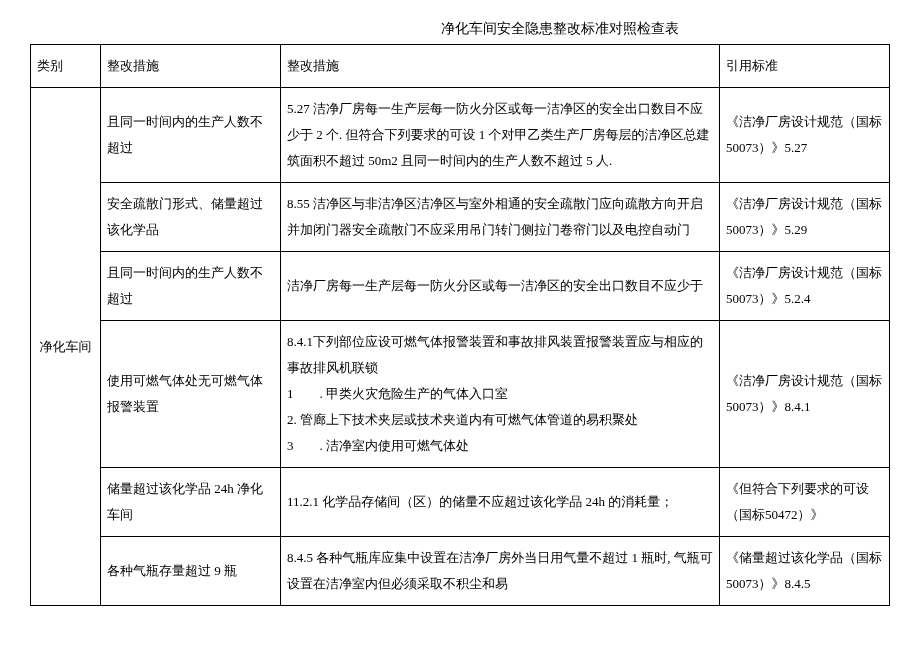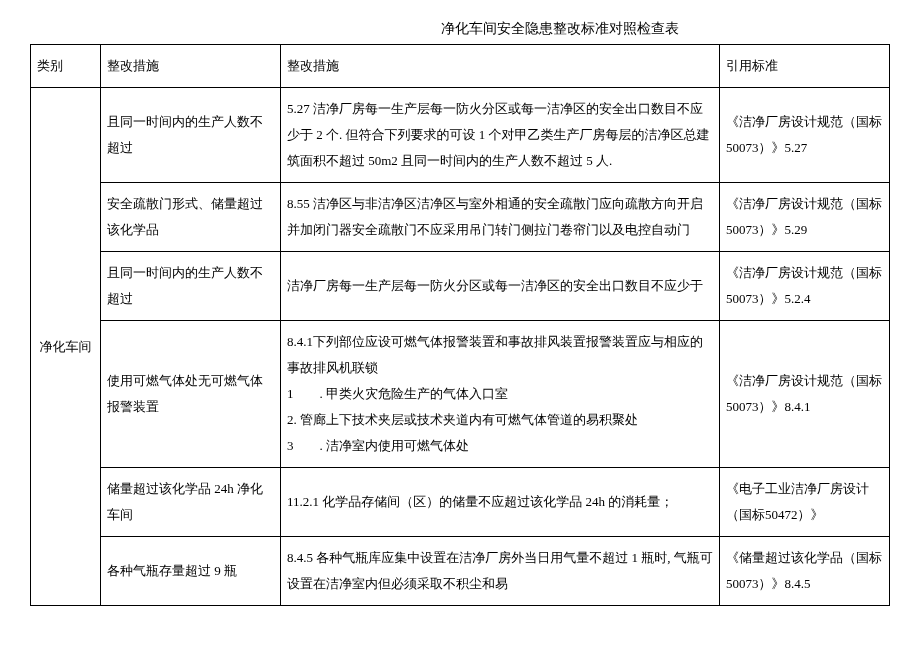--- a/index.html
+++ b/index.html
@@ -84,21 +84,21 @@
       <td>《洁净厂房设计规范（国标50073）》5.2.4</td>
     </tr>
     <tr>
       <td>使用可燃气体处无可燃气体报警装置</td>
       <td>8.4.1下列部位应设可燃气体报警装置和事故排风装置报警装置应与相应的事故排风机联锁<br>1　　. 甲类火灾危险生产的气体入口室<br>2. 管廊上下技术夹层或技术夹道内有可燃气体管道的易积聚处<br>3　　. 洁净室内使用可燃气体处</td>
       <td>《洁净厂房设计规范（国标50073）》8.4.1</td>
     </tr>
     <tr>
       <td>储量超过该化学品 24h 净化车间</td>
       <td>11.2.1 化学品存储间（区）的储量不应超过该化学品 24h 的消耗量；</td>
-      <td>《电子工业洁净厂房设计（国标50472）》</td>
+      <td>《但符合下列要求的可设（国标50472）》</td>
     </tr>
     <tr>
       <td>各种气瓶存量超过 9 瓶</td>
       <td>8.4.5 各种气瓶库应集中设置在洁净厂房外当日用气量不超过 1 瓶时, 气瓶可设置在洁净室内但必须采取不积尘和易</td>
       <td>《储量超过该化学品（国标50073）》8.4.5</td>
     </tr>
   </tbody>
 </table>
 
 </body></html>

